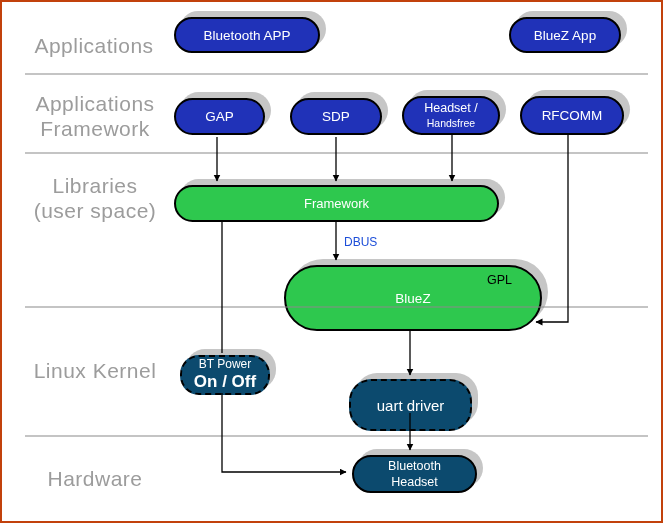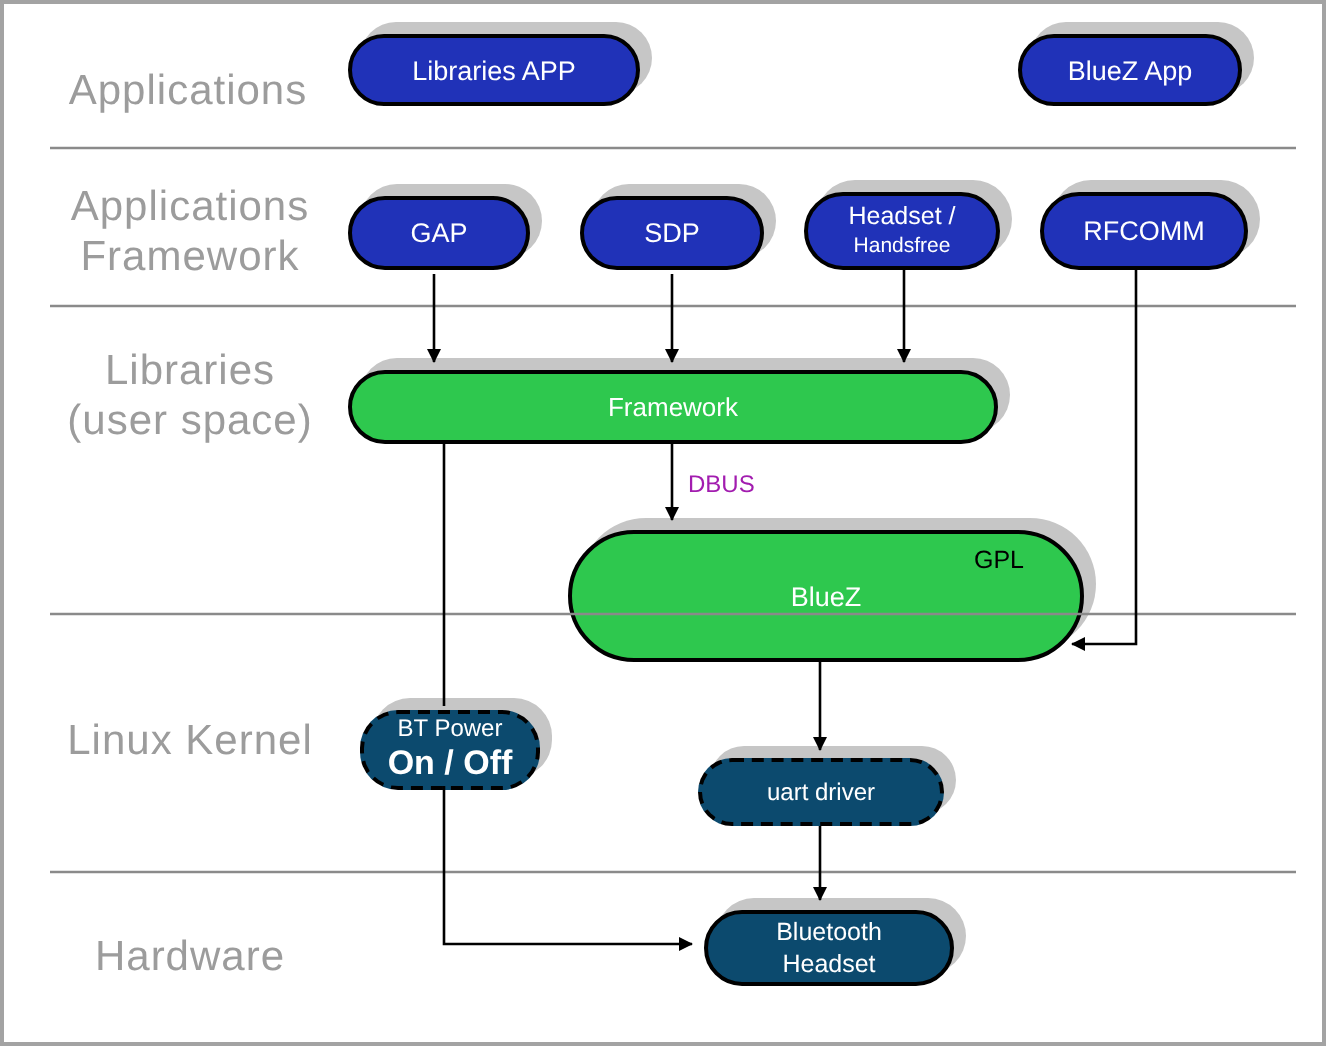--- a/index.html
+++ b/index.html
@@ -1,18 +1,18 @@
 <!DOCTYPE html>
 <html><head>
 <meta charset="utf-8">
 <style>
   html,body{margin:0;padding:0;background:#fff;}
   #canvas{
     position:relative;width:663px;height:523px;box-sizing:border-box;
-    border:2px solid #a3a3a3;background:#fff;overflow:hidden;
+    border:2px solid #c2410c;background:#fff;overflow:hidden;
     font-family:"Liberation Sans",sans-serif;
   }
   .row-label{
     position:absolute;color:#9c9c9c;font-size:21px;line-height:1.2;
     text-align:center;white-space:pre-line;letter-spacing:0.5px;
   }
   #label-applications{left:18px;top:31px;width:148px;}
   #label-app-framework{left:13px;top:89px;width:160px;}
   #label-libraries{left:6px;top:171px;width:174px;}
   #label-linux-kernel{left:18px;top:356px;width:150px;}
@@ -30,55 +30,55 @@
 
   #node-settings-app{left:172px;top:15px;width:146px;height:36px;font-size:13.5px;}
   #node-phone-app{left:507px;top:15px;width:112px;height:36px;font-size:13.5px;}
   #node-gap{left:172px;top:96px;width:91px;height:37px;font-size:13.5px;}
   #node-sdp{left:288px;top:96px;width:92px;height:37px;font-size:13.5px;}
   #node-headset{left:400px;top:94px;width:98px;height:39px;}
   #node-rfcomm{left:518px;top:94px;width:104px;height:39px;font-size:13.5px;}
   #node-framework{left:172px;top:183px;width:325px;height:37px;font-size:13px;}
   #node-bluez{left:282px;top:263px;width:258px;height:66px;font-size:13.5px;border-radius:33px;}
   #node-bt-power{left:178px;top:353px;width:90px;height:40px;border-radius:19px;}
-  #node-uart-driver{left:347px;top:377px;width:123px;height:34px;font-size:12px;}
+  #node-uart-driver{left:347px;top:377px;width:123px;height:52px;font-size:15px;}
   #node-chipset{left:350px;top:453px;width:125px;height:38px;}
 
   .line1{font-size:12.5px;line-height:1.25;}
   .line2{font-size:10.5px;line-height:1.2;}
   .line1b{font-size:12px;line-height:1.25;}
   .line2b{font-size:17px;line-height:1.2;font-weight:bold;}
   .line1c{font-size:12.5px;line-height:1.3;}
 
   .gpl-badge{
     position:absolute;top:6px;right:28px;color:#000000;font-size:12.5px;
   }
   #edge-label-dbus{
-    position:absolute;left:342px;top:233px;color:#a21caf;font-size:12px;
+    position:absolute;left:342px;top:233px;color:#1d4ed8;font-size:12px;
   }
   #connector-layer{
     position:absolute;left:0;top:0;width:659px;height:519px;
     pointer-events:none;
   }
 </style>
 </head>
 <body>
 
 <div id="canvas">
 
   <div class="row-label" id="label-applications">Applications</div>
   <div class="row-label" id="label-app-framework">Applications
 Framework</div>
   <div class="row-label" id="label-libraries">Libraries
 (user space)</div>
   <div class="row-label" id="label-linux-kernel">Linux Kernel</div>
   <div class="row-label" id="label-hardware">Hardware</div>
 
   <div class="pill blue" id="node-settings-app">
-    <span>Libraries APP</span>
+    <span>Bluetooth APP</span>
   </div>
   <div class="pill blue" id="node-phone-app">
     <span>BlueZ App</span>
   </div>
 
   <div class="pill blue" id="node-gap">
     <span>GAP</span>
   </div>
   <div class="pill blue" id="node-sdp">
     <span>SDP</span>

